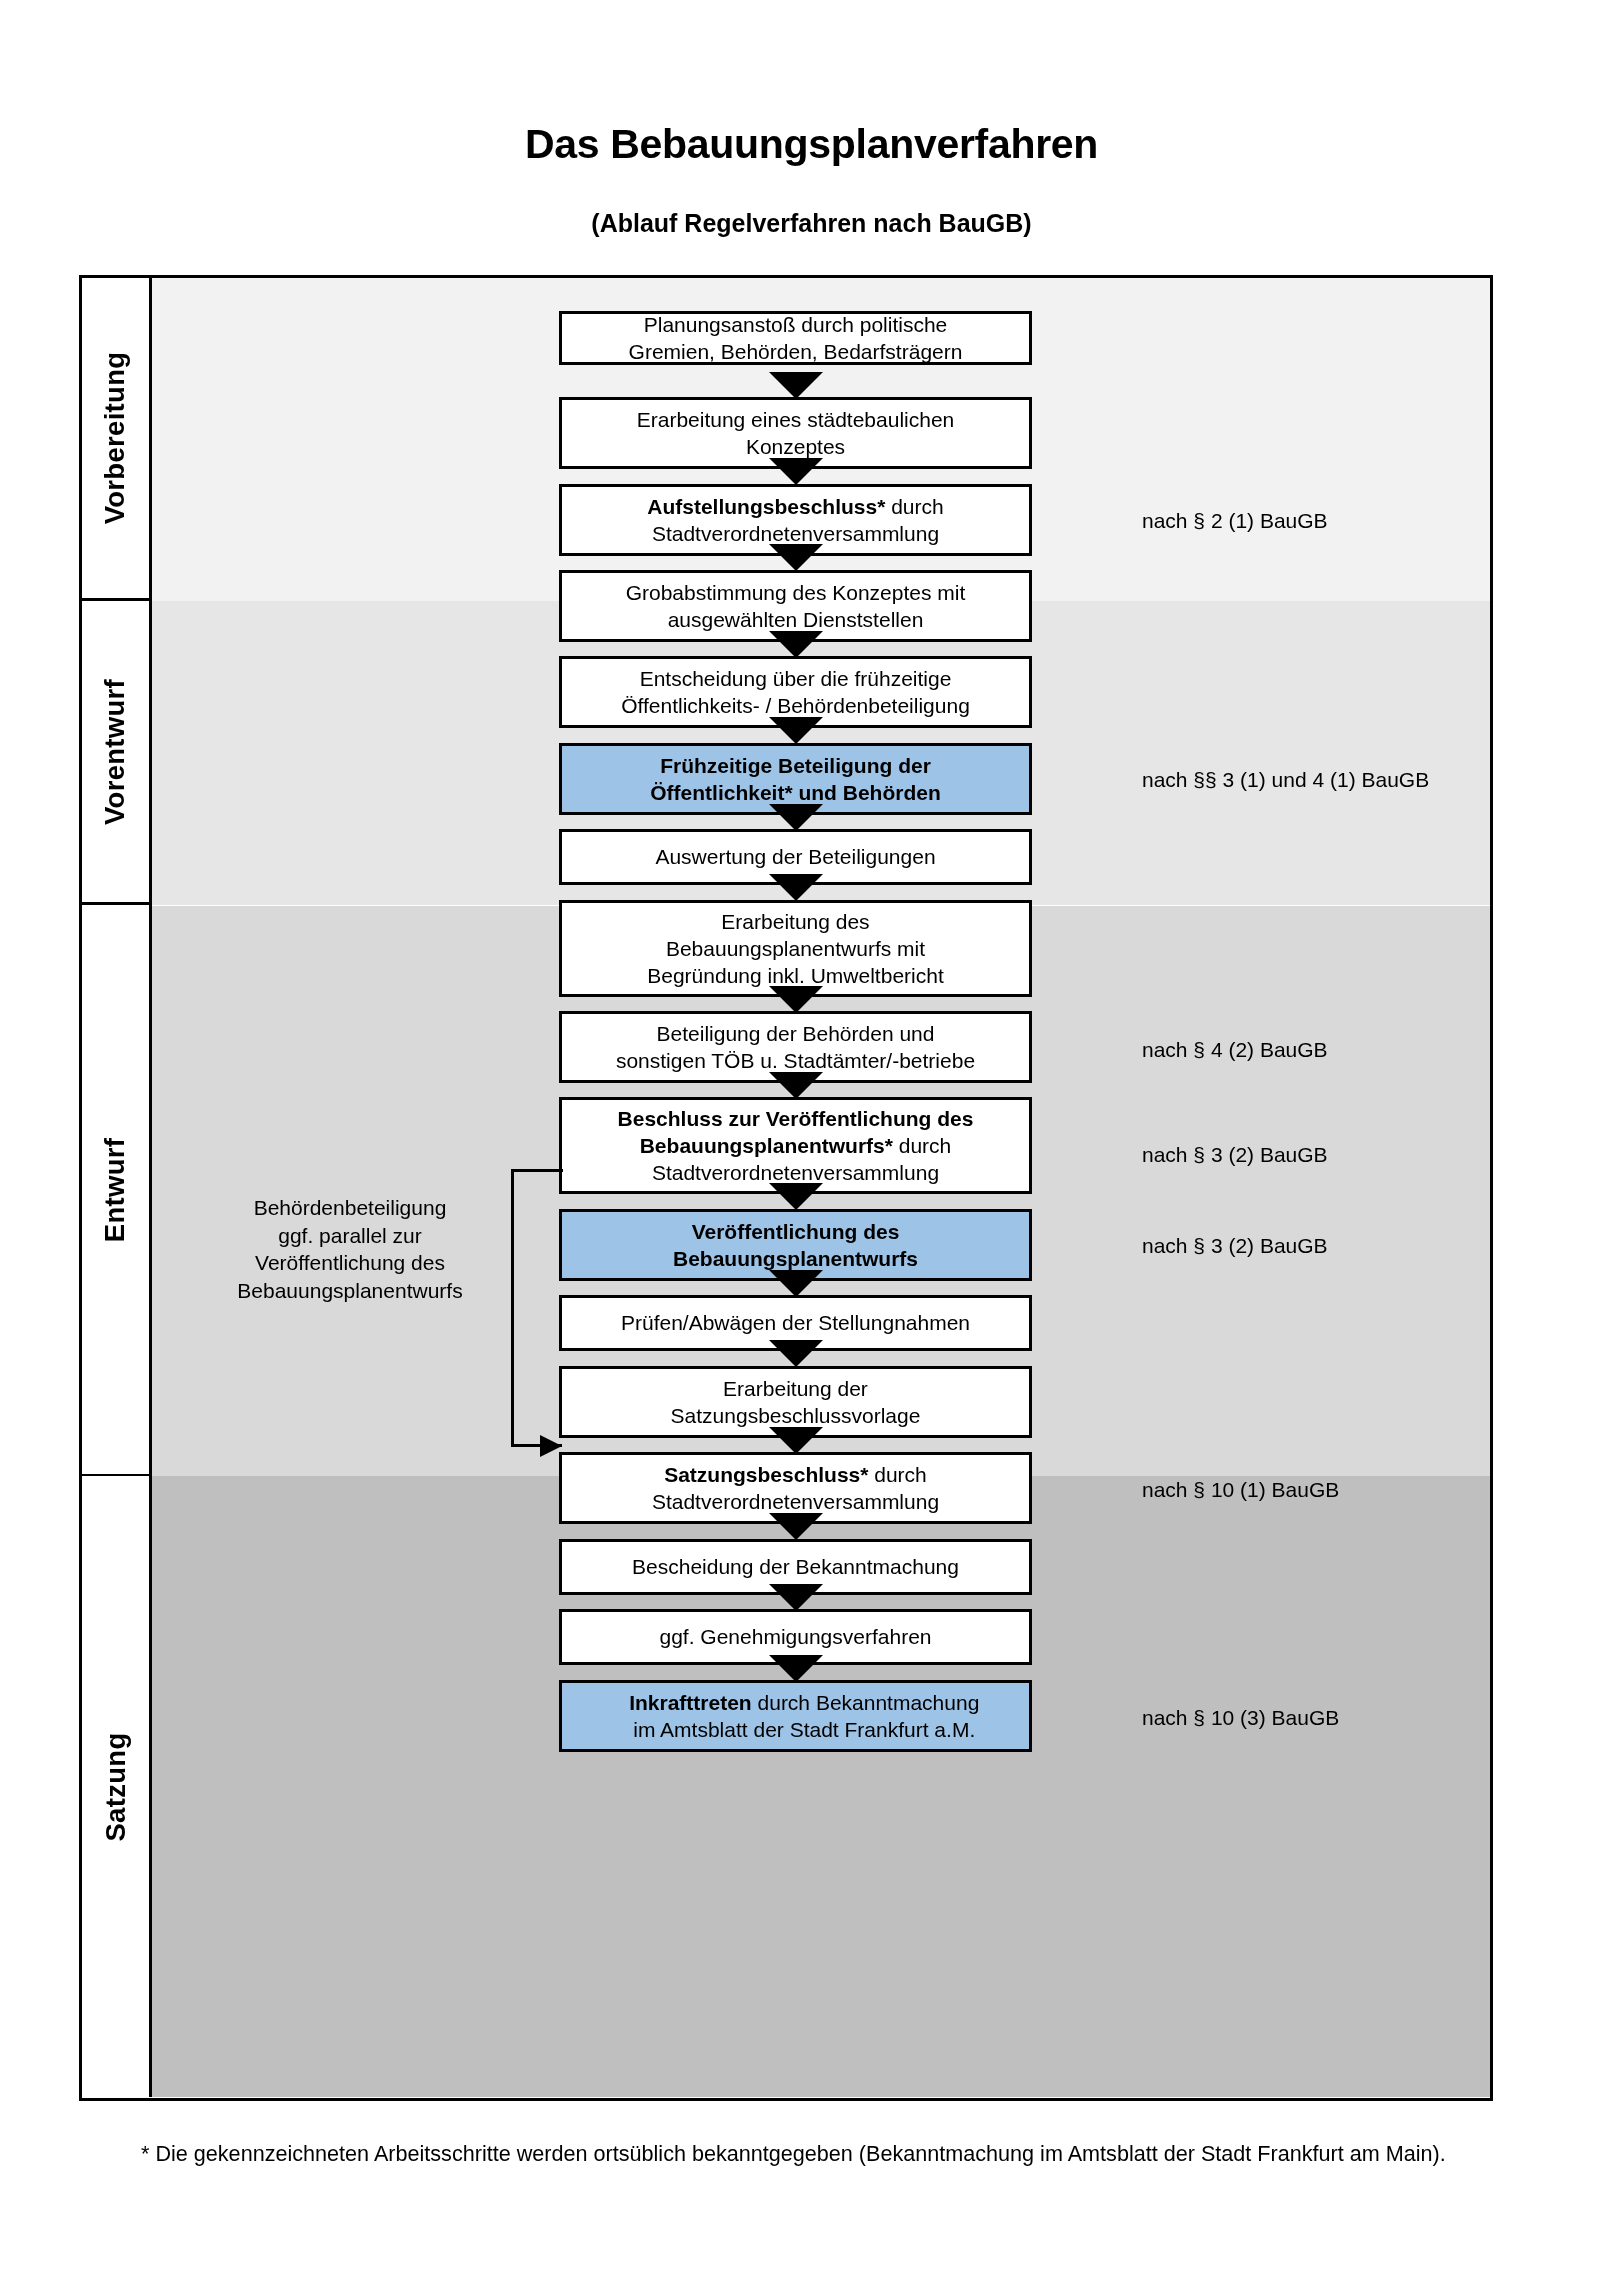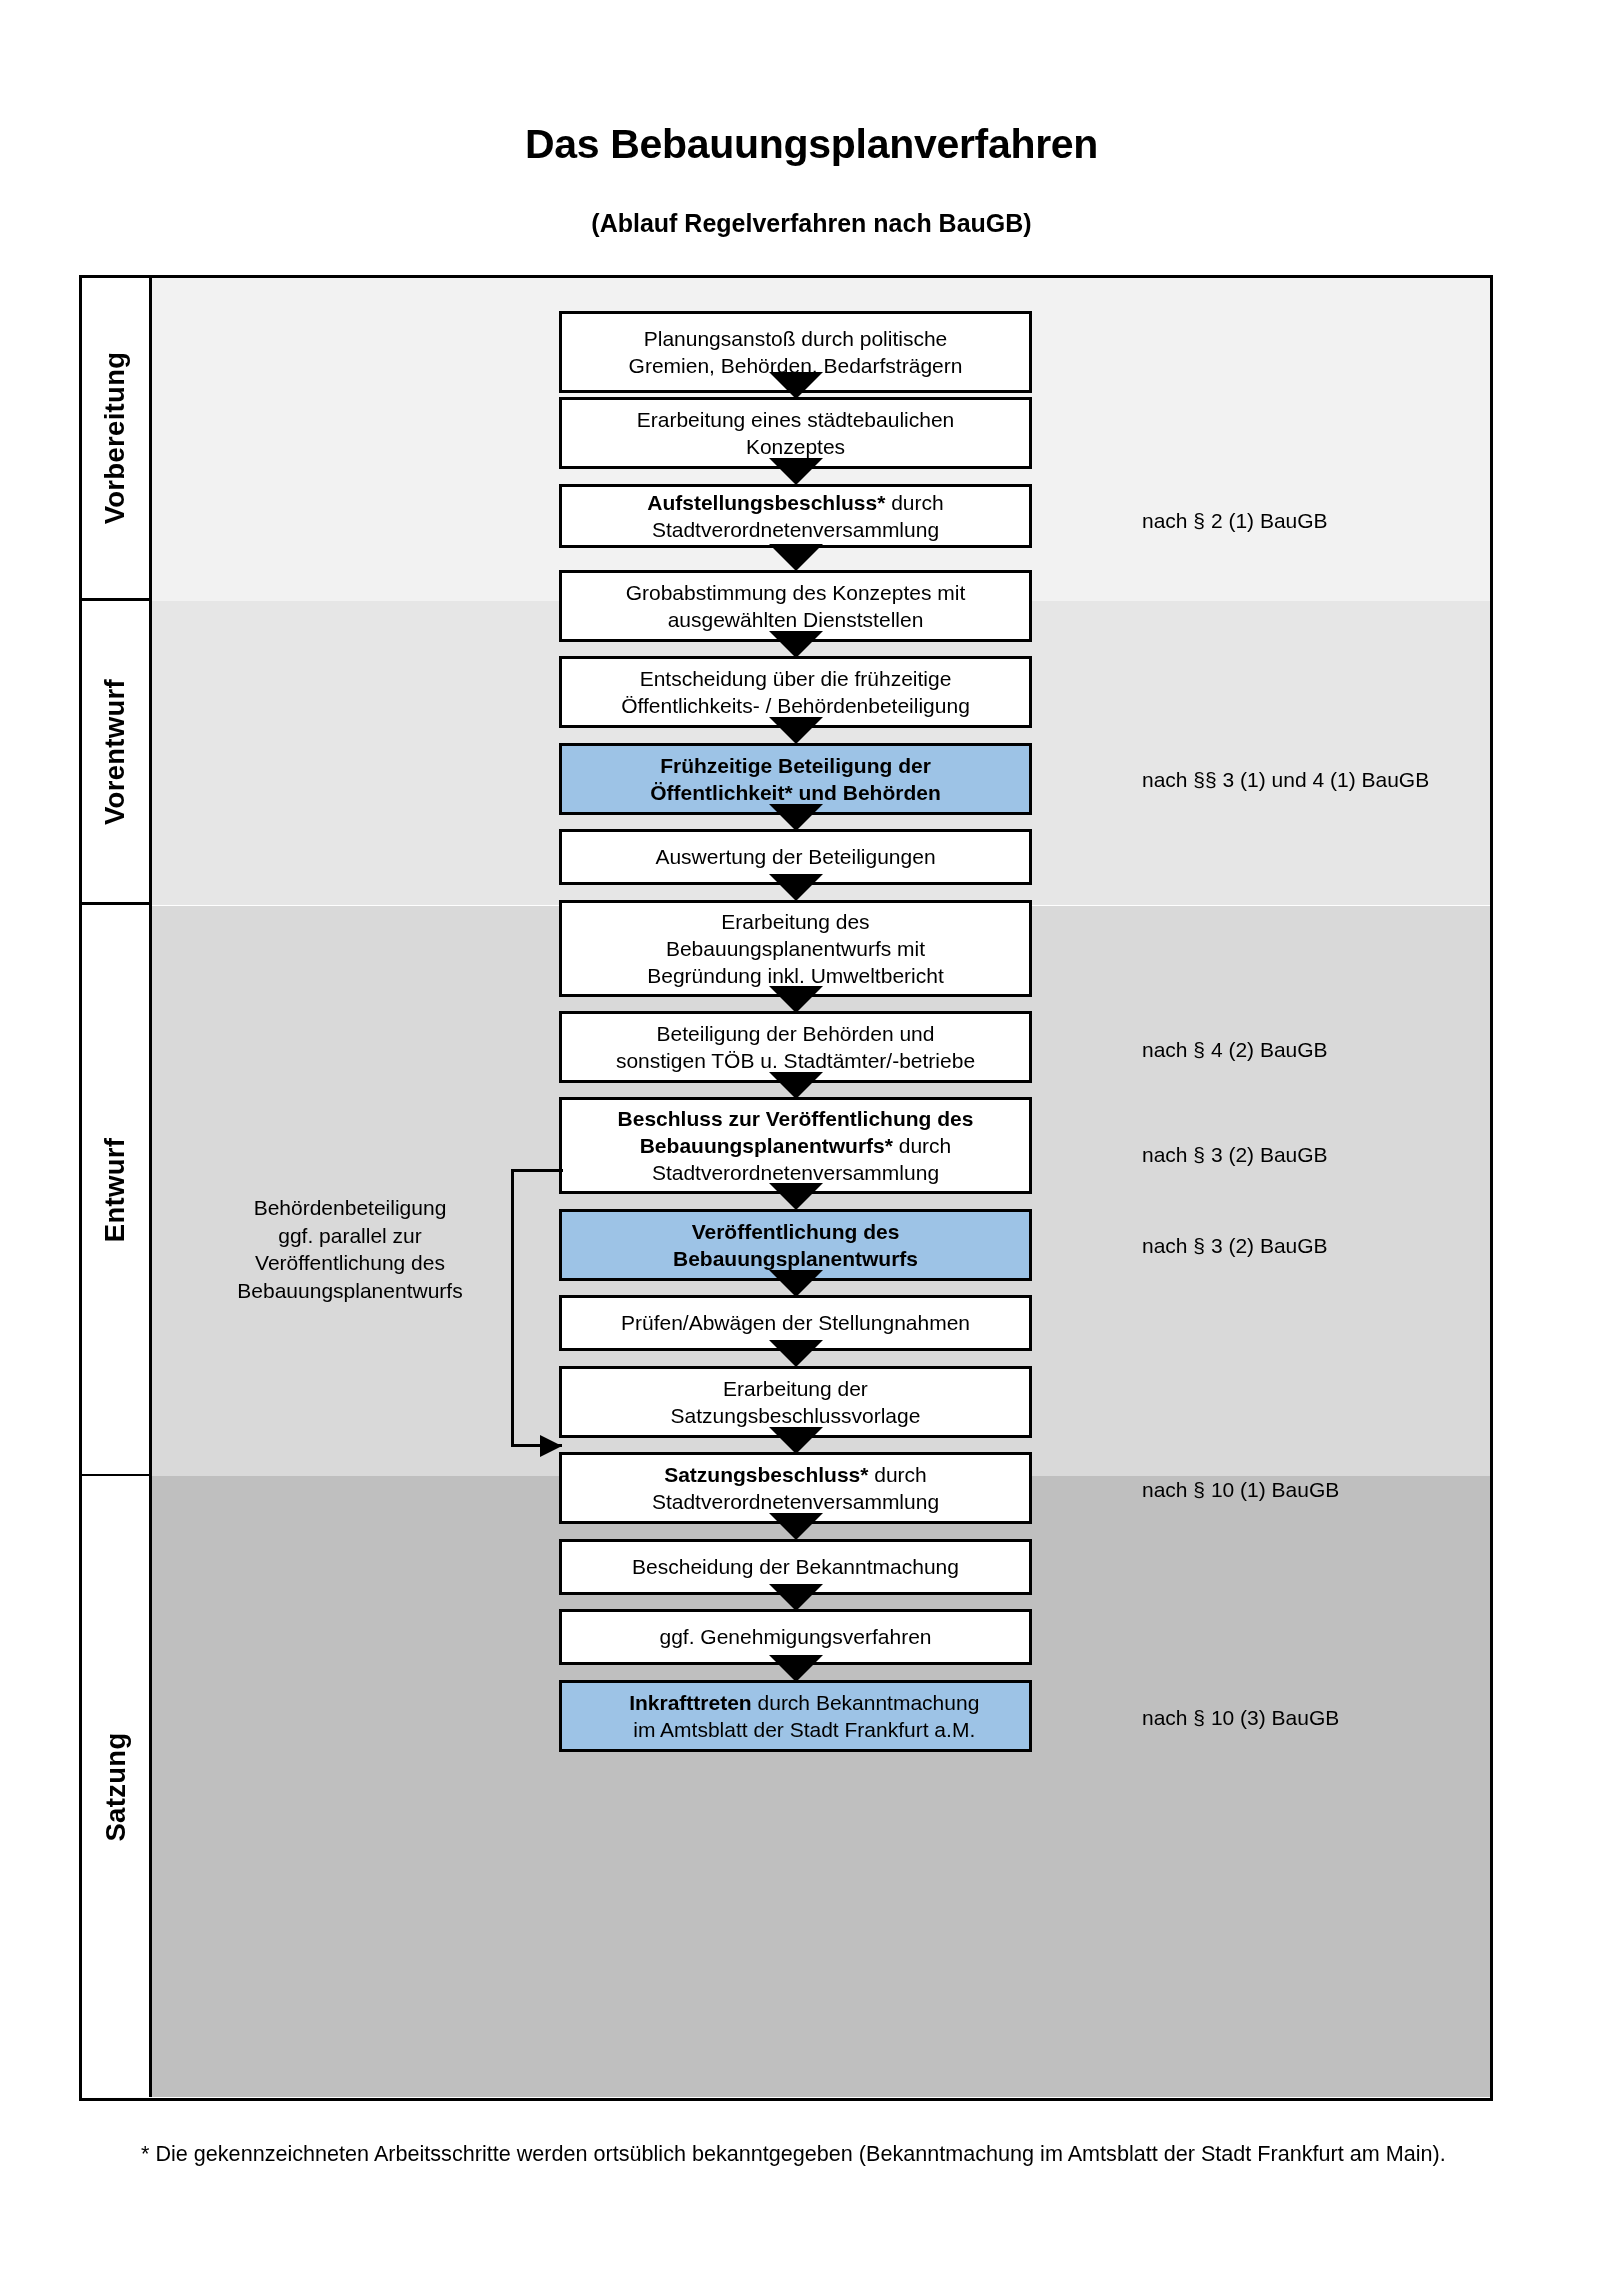--- a/index.html
+++ b/index.html
@@ -152,37 +152,37 @@
     <div>ggf. parallel zur</div>
     <div>Veröffentlichung des</div>
     <div>Bebauungsplanentwurfs</div>
   </div>
 
   <div class="br-top" style="left:429px;top:891px;width:52px;"></div>
   <div class="br-left" style="left:429px;top:891px;height:278px;"></div>
   <div class="br-bot" style="left:429px;top:1166px;width:51px;"></div>
   <div class="br-head" style="left:458px;top:1157px;"></div>
 
-  <div class="pbox" style="top:33px;height:82px;">
+  <div class="pbox" style="top:33px;height:54px;">
     <div>
       <span>Planungsanstoß durch politische</span><br>
       <span>Gremien, Behörden, Bedarfsträgern</span>
     </div>
   </div>
   <div class="arrow" style="left:687px;top:94px;"></div>
 
   <div class="pbox" style="top:119px;height:72px;">
     <div>
       <span>Erarbeitung eines städtebaulichen</span><br>
       <span>Konzeptes</span>
     </div>
   </div>
   <div class="arrow" style="left:687px;top:180px;"></div>
 
-  <div class="pbox" style="top:206px;height:64px;">
+  <div class="pbox" style="top:206px;height:72px;">
     <div>
       <span class="bline" style="font-weight: normal;"><b>Aufstellungsbeschluss*</b> durch</span><br>
       <span>Stadtverordnetenversammlung</span>
     </div>
   </div>
   <div class="arrow" style="left:687px;top:266px;"></div>
 
   <div class="pbox" style="top:292px;height:72px;">
     <div>
       <span>Grobabstimmung des Konzeptes mit</span><br>

